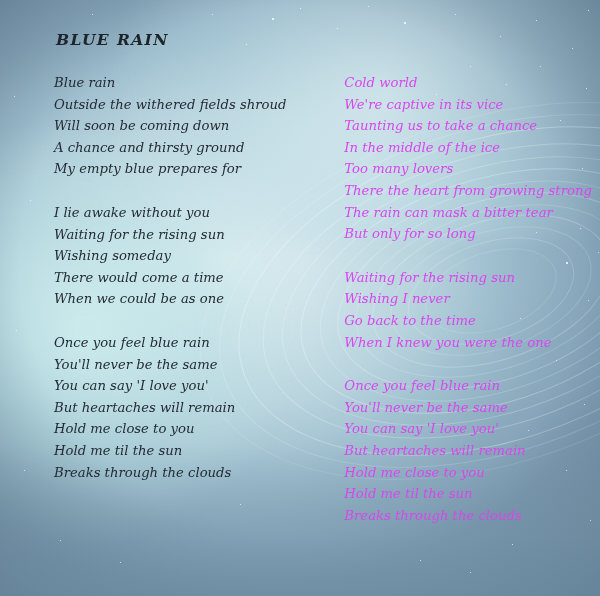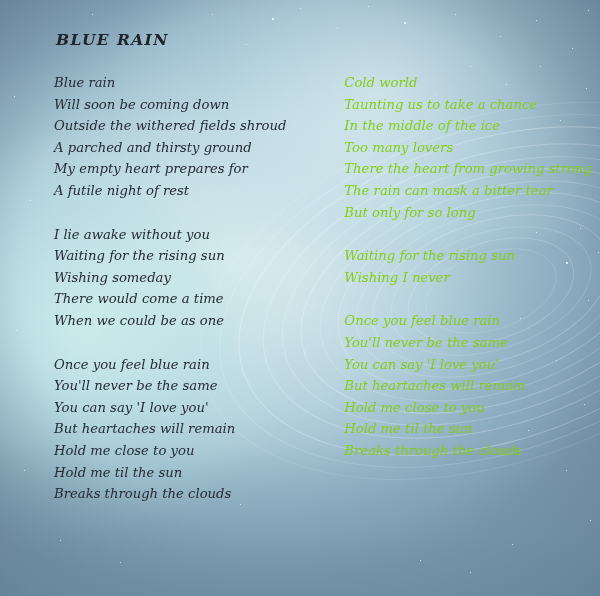--- a/index.html
+++ b/index.html
@@ -103,21 +103,21 @@
   .stanza {
     margin-bottom: 22px;
   }
   .line {
     font-size: 13.2px;
     font-style: italic;
     line-height: 21.6px;
     color: #242b34;
     white-space: nowrap;
   }
-  .col-right .line { color: #84cc16; }
+  .col-right .line { color: #d946ef; }
 </style>
 </head>
 <body>
 
 <div id="page">
 
   <div class="bg-base"></div>
   <div class="bg-glow-left"></div>
   <div class="bg-glow-top"></div>
 
@@ -183,25 +183,24 @@
       <div class="star" style="left: 580px; top: 228px; width: 1px; height: 1px;"></div>
       <div class="star" style="left: 598px; top: 252px; width: 1px; height: 1px;"></div>
     </div>
 
   <div class="content">
     <div class="song-title">BLUE RAIN</div>
     <div class="columns" id="columns">
         <div class="col col-left">
           <div class="stanza">
             <div class="line">Blue rain</div>
+            <div class="line">Outside the withered fields shroud</div>
             <div class="line">Will soon be coming down</div>
-            <div class="line">Outside the withered fields shroud</div>
-            <div class="line">A parched and thirsty ground</div>
-            <div class="line">My empty heart prepares for</div>
-            <div class="line">A futile night of rest</div>
+            <div class="line">A chance and thirsty ground</div>
+            <div class="line">My empty blue prepares for</div>
           </div>
           <div class="stanza">
             <div class="line">I lie awake without you</div>
             <div class="line">Waiting for the rising sun</div>
             <div class="line">Wishing someday</div>
             <div class="line">There would come a time</div>
             <div class="line">When we could be as one</div>
           </div>
           <div class="stanza">
             <div class="line">Once you feel blue rain</div>
@@ -209,30 +208,33 @@
             <div class="line">You can say 'I love you'</div>
             <div class="line">But heartaches will remain</div>
             <div class="line">Hold me close to you</div>
             <div class="line">Hold me til the sun</div>
             <div class="line">Breaks through the clouds</div>
           </div>
         </div>
         <div class="col col-right">
           <div class="stanza">
             <div class="line">Cold world</div>
+            <div class="line">We're captive in its vice</div>
             <div class="line">Taunting us to take a chance</div>
             <div class="line">In the middle of the ice</div>
             <div class="line">Too many lovers</div>
             <div class="line">There the heart from growing strong</div>
             <div class="line">The rain can mask a bitter tear</div>
             <div class="line">But only for so long</div>
           </div>
           <div class="stanza">
             <div class="line">Waiting for the rising sun</div>
             <div class="line">Wishing I never</div>
+            <div class="line">Go back to the time</div>
+            <div class="line">When I knew you were the one</div>
           </div>
           <div class="stanza">
             <div class="line">Once you feel blue rain</div>
             <div class="line">You'll never be the same</div>
             <div class="line">You can say 'I love you'</div>
             <div class="line">But heartaches will remain</div>
             <div class="line">Hold me close to you</div>
             <div class="line">Hold me til the sun</div>
             <div class="line">Breaks through the clouds</div>
           </div>

